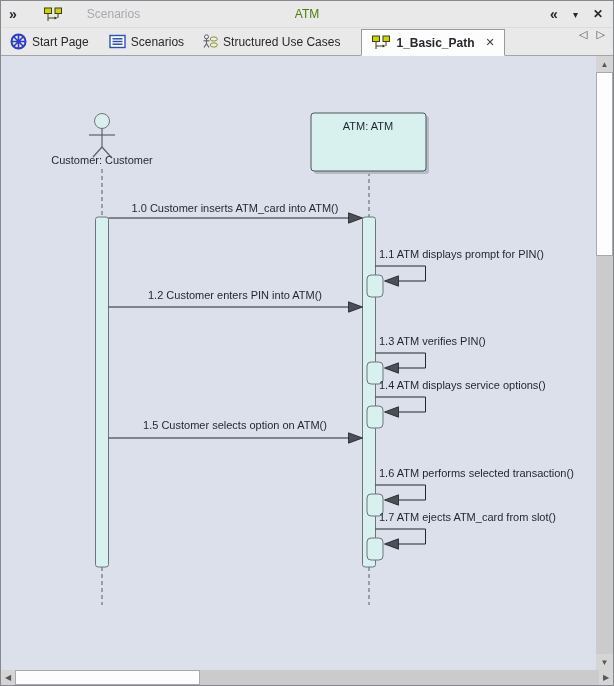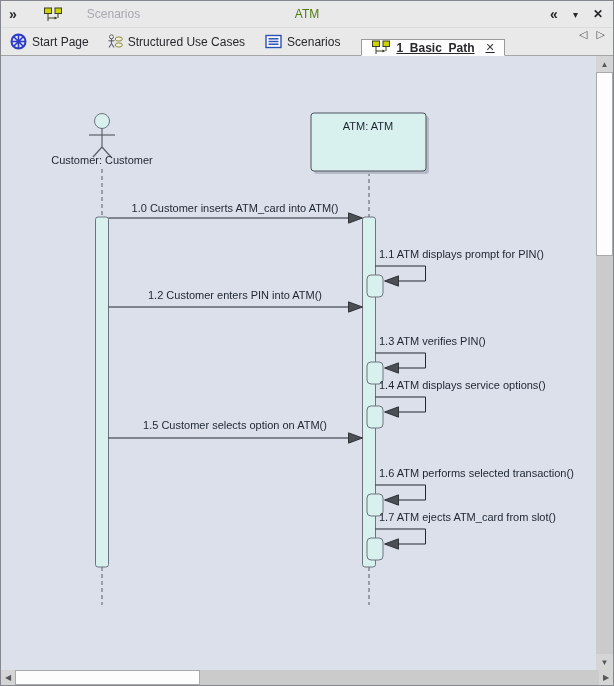--- a/index.html
+++ b/index.html
@@ -22,22 +22,22 @@
   .tb-close { font-size:12px; font-weight:bold; color:#26282c; }
 
   
   .tabbar { position:absolute; top:27px; left:0; right:0; height:28px;
             background:#e9e9e9; border-bottom:1px solid #a5a5a5;
             display:flex; align-items:flex-start; }
   .tab { display:flex; align-items:center; gap:5px; height:100%;
          padding:0 7px; font-size:12px; color:#26282c; cursor:default; white-space:nowrap; }
   .tab .ticon { display:flex; }
   .tab.active { background:#fdfdfd; border:1px solid #999a9c; border-bottom:1px solid #fdfdfd;
-                font-weight:bold; height:17px; align-self:flex-end; margin-bottom:-1px;
-                padding:0 9px;text-decoration:underline; }
+                font-weight:bold; height:27px; align-self:flex-end; margin-bottom:-1px;
+                padding:0 9px; }
   .tab-close { font-size:11px; font-weight:normal; color:#3a3c40; margin-left:6px; }
   .tab-scrollers { margin-left:auto; margin-right:8px; display:flex; gap:9px;
                    font-size:11px; color:#4c4e52; }
 
   
   .canvas { position:absolute; top:55px; left:0; width:595px; height:614px;
             background:#dce0eb; }
   svg text { font-family:"Liberation Sans",sans-serif; font-size:11px; fill:#1d2531; }
   .shape   { fill:#d8f0ee; stroke:#6e747e; stroke-width:1; }
   .obj     { stroke:#4d535c; }
@@ -92,45 +92,45 @@
   <div class="tabbar">
     <div class="tab" style="margin-left:2px;">
       <span class="ticon">
         <svg width="17" height="17" viewBox="0 0 17 17">
           <circle cx="8.5" cy="8.5" r="7" fill="#e4e7f6" stroke="#2d3cc4" stroke-width="2"></circle>
           <path d="M8.5 2 L8.5 15 M2 8.5 L15 8.5 M4 4 L13 13 M13 4 L4 13" stroke="#2d3cc4" stroke-width="1.6" fill="none"></path>
         </svg>
       </span>
       <span>Start Page</span>
     </div>
+    <div class="tab" style="margin-left:6px;">
+      <span class="ticon">
+        <svg width="17" height="15" viewBox="0 0 17 15">
+          <rect x="1" y="1.5" width="15" height="12" fill="#ffffff" stroke="#2d50b4" stroke-width="1.4"></rect>
+          <line x1="3.5" y1="4.8" x2="13.5" y2="4.8" stroke="#2d50b4" stroke-width="1.5"></line>
+          <line x1="3.5" y1="7.5" x2="13.5" y2="7.5" stroke="#2d50b4" stroke-width="1.5"></line>
+          <line x1="3.5" y1="10.2" x2="13.5" y2="10.2" stroke="#2d50b4" stroke-width="1.5"></line>
+        </svg>
+      </span>
+      <span>Scenarios</span>
+    </div>
     <div class="tab" style="margin-left:4px;">
       <span class="ticon">
         <svg width="16" height="16" viewBox="0 0 16 16">
           <circle cx="4.5" cy="2.8" r="2" fill="#f2f2f2" stroke="#5a5f68" stroke-width="1"></circle>
           <line x1="4.5" y1="4.8" x2="4.5" y2="9.5" stroke="#5a5f68" stroke-width="1.1"></line>
           <line x1="1.5" y1="6.8" x2="7.5" y2="6.8" stroke="#5a5f68" stroke-width="1.1"></line>
           <line x1="4.5" y1="9.5" x2="2" y2="13.5" stroke="#5a5f68" stroke-width="1.1"></line>
           <line x1="4.5" y1="9.5" x2="7" y2="13.5" stroke="#5a5f68" stroke-width="1.1"></line>
           <ellipse cx="11.8" cy="5" rx="3.6" ry="2.1" fill="#eef0da" stroke="#8c8c3a" stroke-width="1"></ellipse>
           <ellipse cx="11.8" cy="11" rx="3.6" ry="2.1" fill="#eef0da" stroke="#8c8c3a" stroke-width="1"></ellipse>
         </svg>
       </span>
       <span>Structured Use Cases</span>
     </div>
-    <div class="tab" style="margin-left:6px;">
-      <span class="ticon">
-        <svg width="17" height="15" viewBox="0 0 17 15">
-          <rect x="1" y="1.5" width="15" height="12" fill="#ffffff" stroke="#2d50b4" stroke-width="1.4"></rect>
-          <line x1="3.5" y1="4.8" x2="13.5" y2="4.8" stroke="#2d50b4" stroke-width="1.5"></line>
-          <line x1="3.5" y1="7.5" x2="13.5" y2="7.5" stroke="#2d50b4" stroke-width="1.5"></line>
-          <line x1="3.5" y1="10.2" x2="13.5" y2="10.2" stroke="#2d50b4" stroke-width="1.5"></line>
-        </svg>
-      </span>
-      <span>Scenarios</span>
-    </div>
     <div class="tab active" style="margin-left:14px;">
       <span class="ticon">
         <svg width="20" height="15" viewBox="0 0 20 15">
           <rect x="1.5" y="1" width="7" height="5.5" fill="#ccd400" stroke="#3c3e20" stroke-width="1"></rect>
           <rect x="12" y="1" width="6.5" height="5.5" fill="#ccd400" stroke="#3c3e20" stroke-width="1"></rect>
           <line x1="5" y1="6.5" x2="5" y2="14" stroke="#3c3e20" stroke-width="1"></line>
           <line x1="15" y1="6.5" x2="15" y2="11" stroke="#3c3e20" stroke-width="1"></line>
           <line x1="5" y1="11" x2="13" y2="11" stroke="#3c3e20" stroke-width="1"></line>
           <polygon points="14.5,11 11.5,9.6 11.5,12.4" fill="#3c3e20"></polygon>
         </svg>

